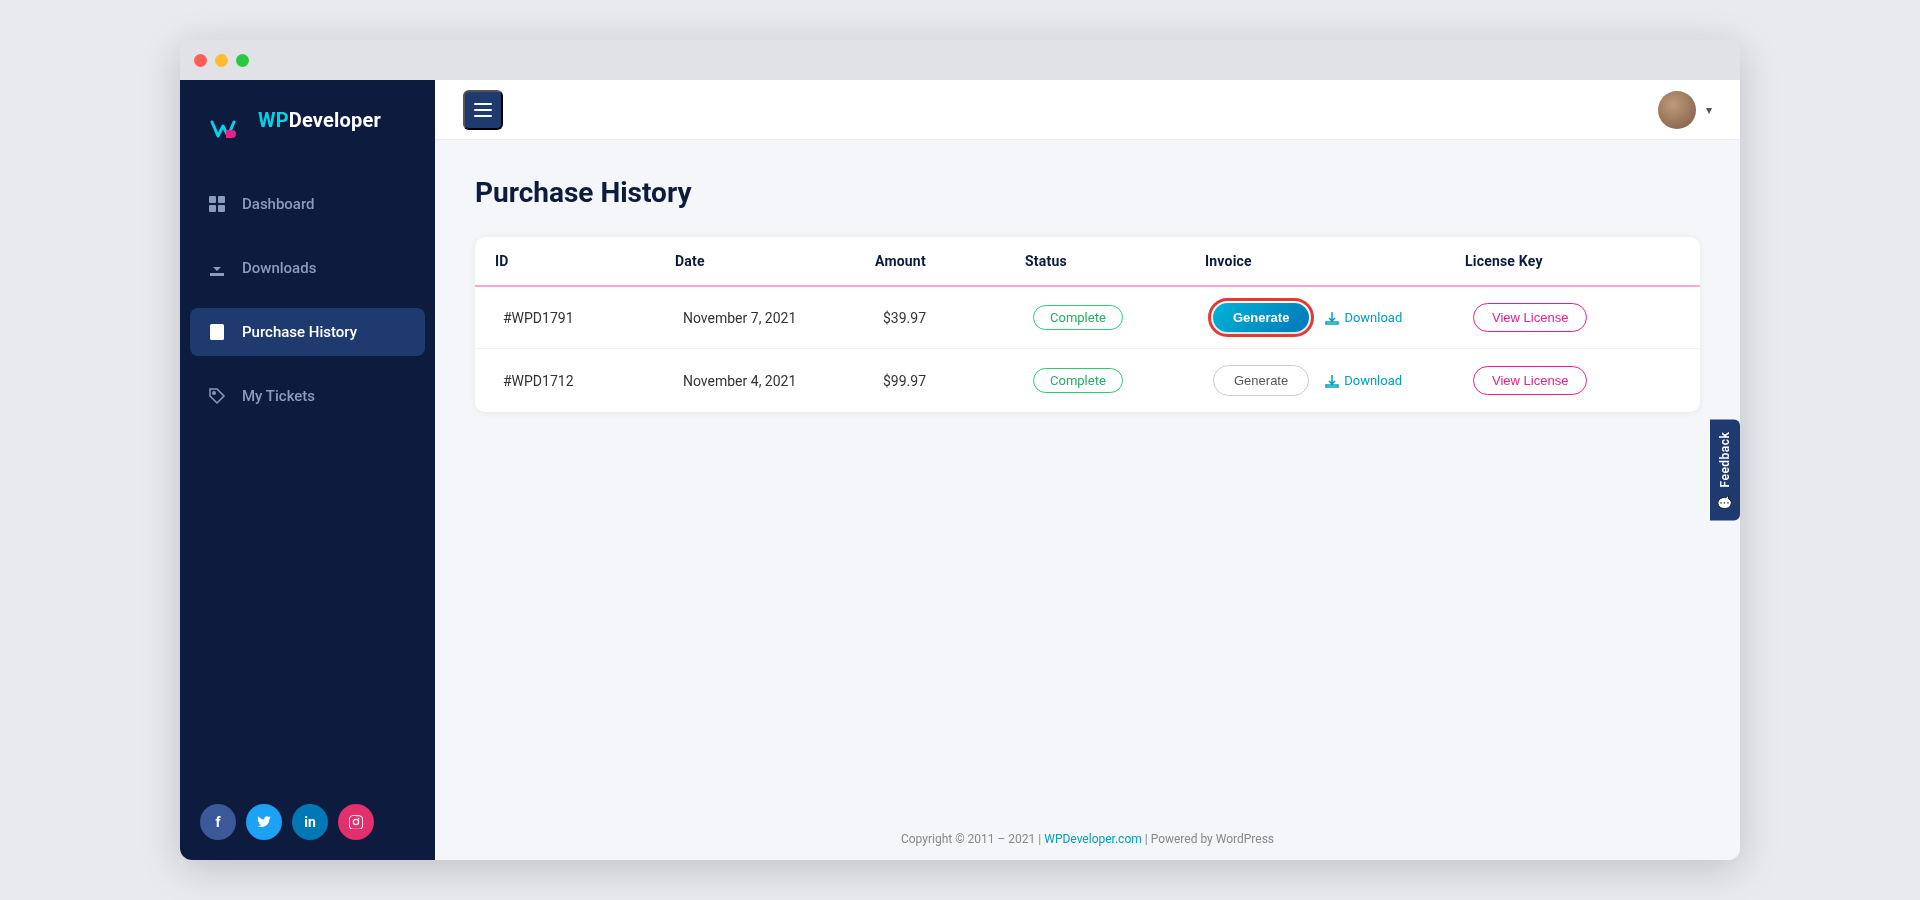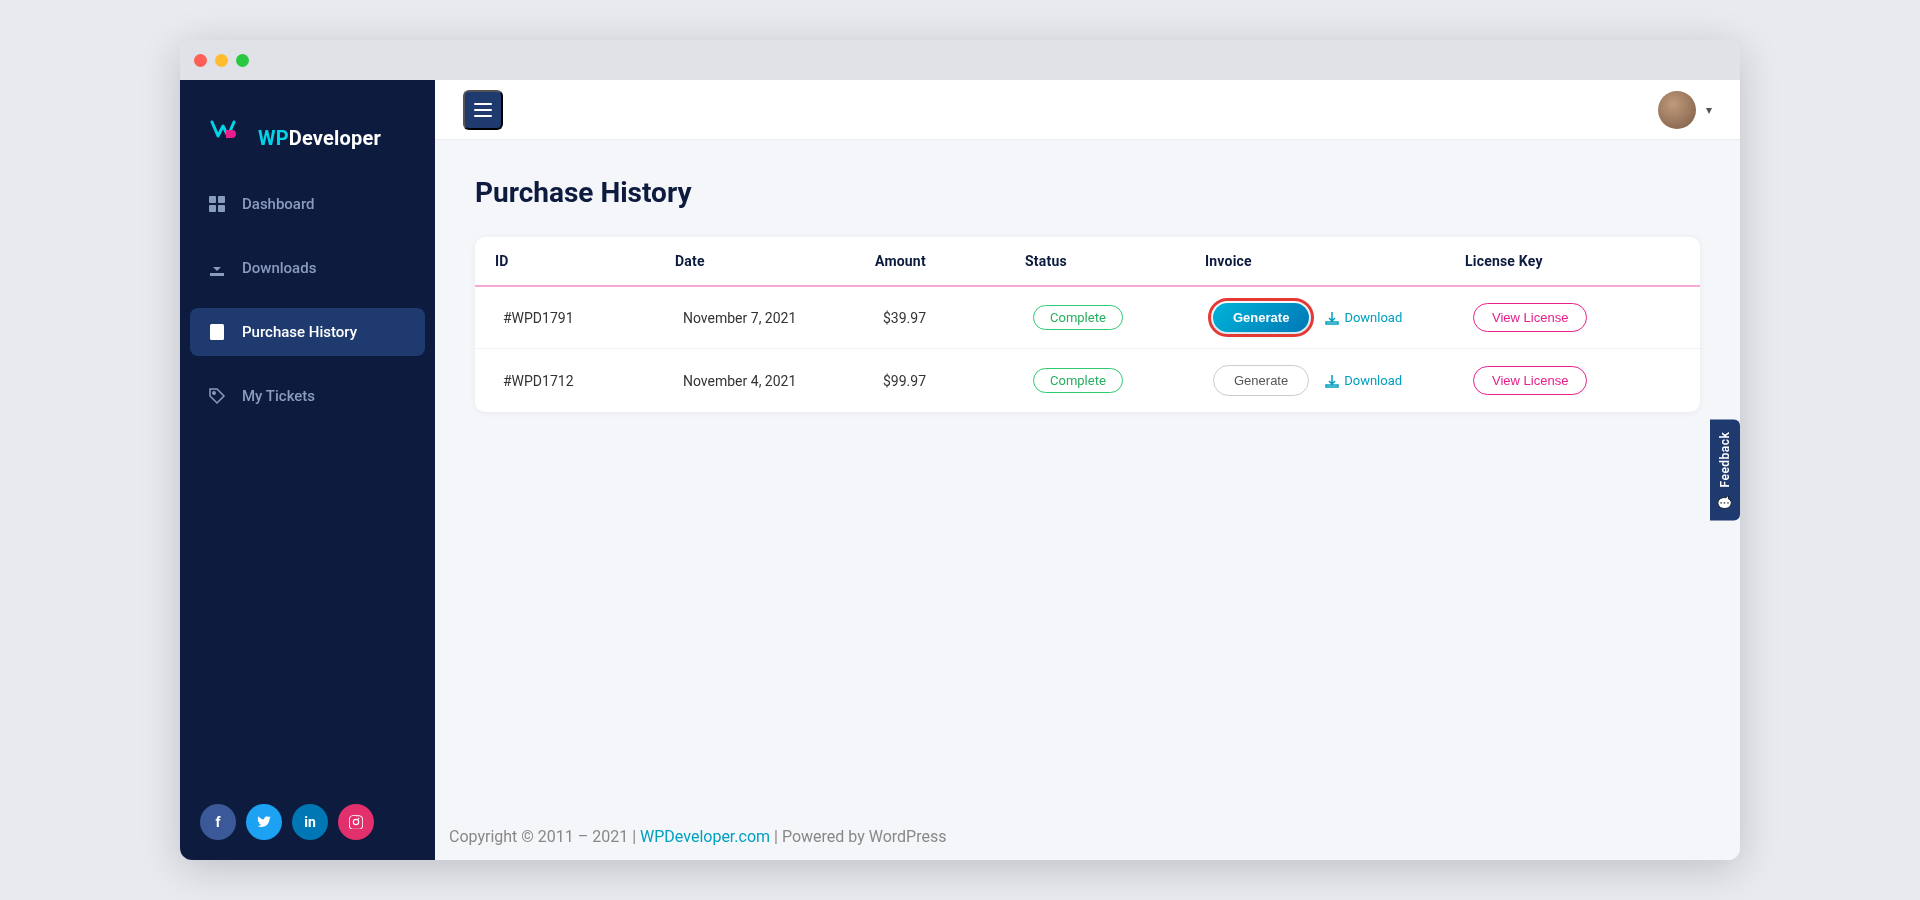--- a/index.html
+++ b/index.html
@@ -54,21 +54,21 @@
       width: 255px;
       background: #0d1b3e;
       display: flex;
       flex-direction: column;
       flex-shrink: 0;
       padding-bottom: 20px;
     }
 
     .sidebar-logo {
       display: flex;
-      align-items: flex-end;
+      align-items: flex-start;
       padding: 28px 24px 30px;
       gap: 12px;
     }
     .logo-icon {
       width: 42px;
       height: 42px;
     }
     .logo-text {
       color: #ffffff;
       font-size: 20px;
@@ -303,22 +303,23 @@
       border-radius: 20px;
       border: 1px solid #e91e8c;
       color: #e91e8c;
       font-size: 13px;
       background: transparent;
       cursor: pointer;
     }
 
     
     .footer {
+      text-align: center;
       padding: 14px;
-      font-size: 16px;
+      font-size: 12px;
       color: #888;
       flex-shrink: 0;
     }
     .footer a {
       color: #00a0c0;
       text-decoration: none;
     }
 
     .feedback-side {
       position: absolute;

